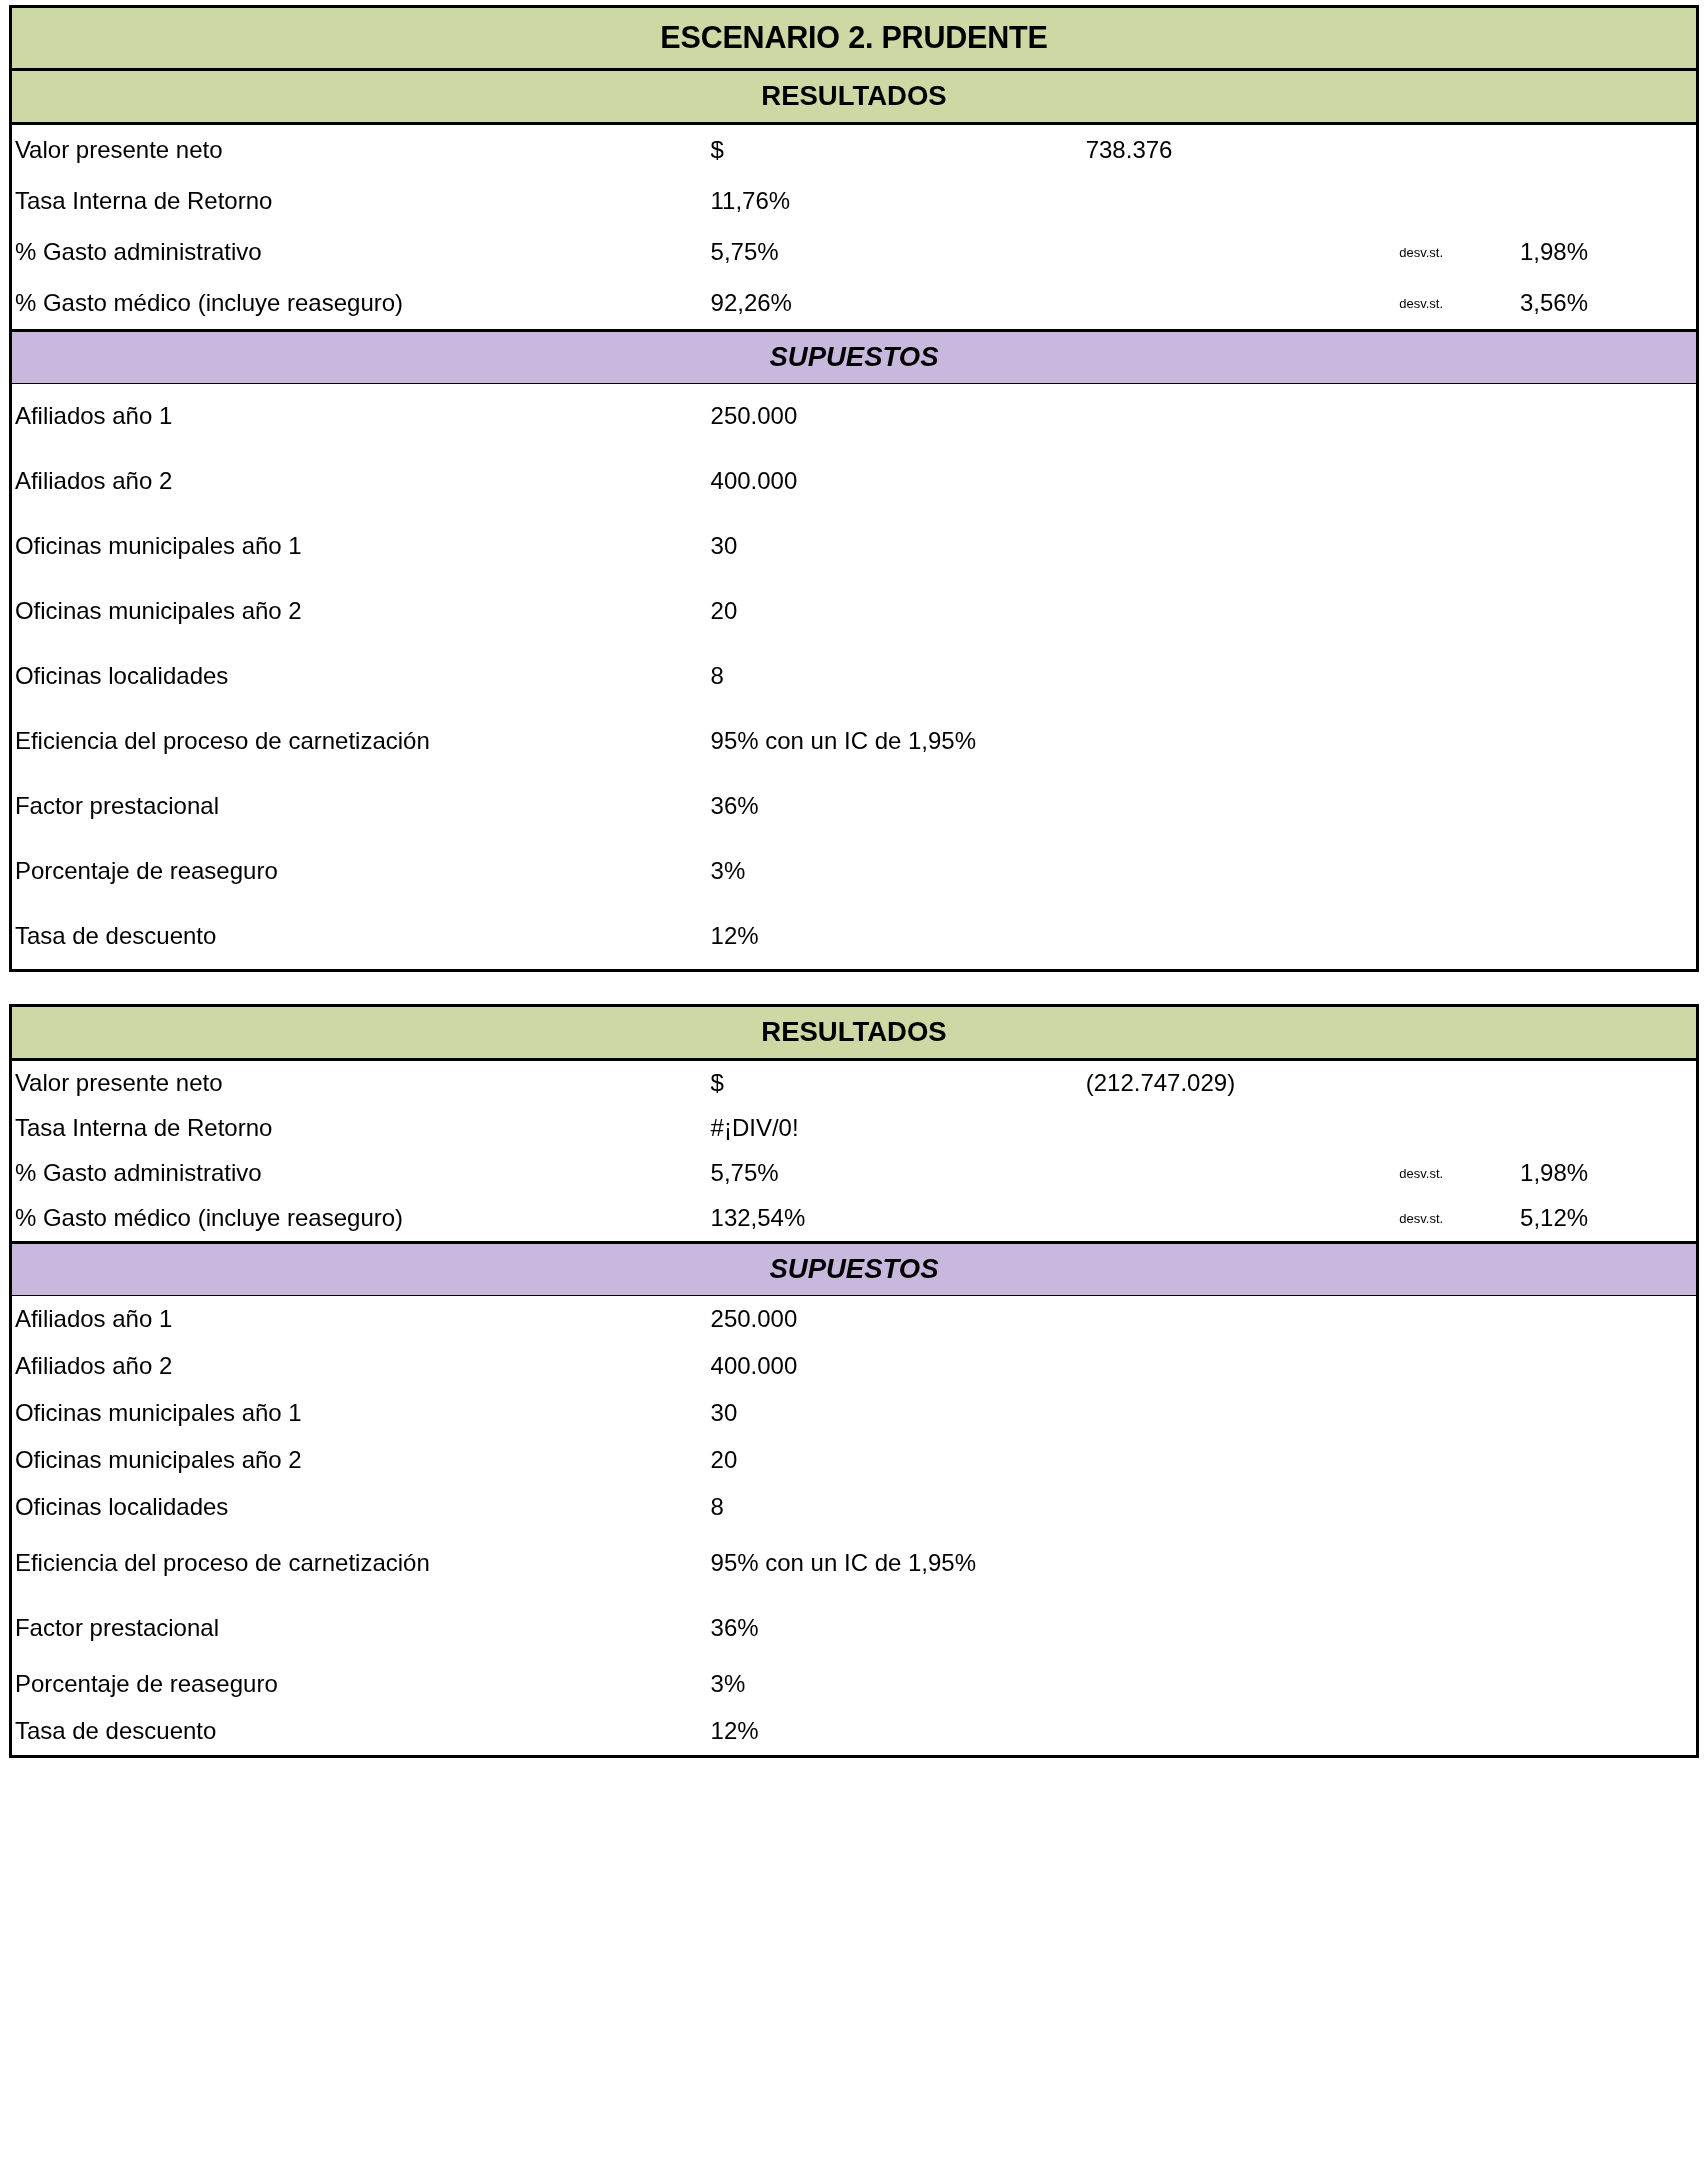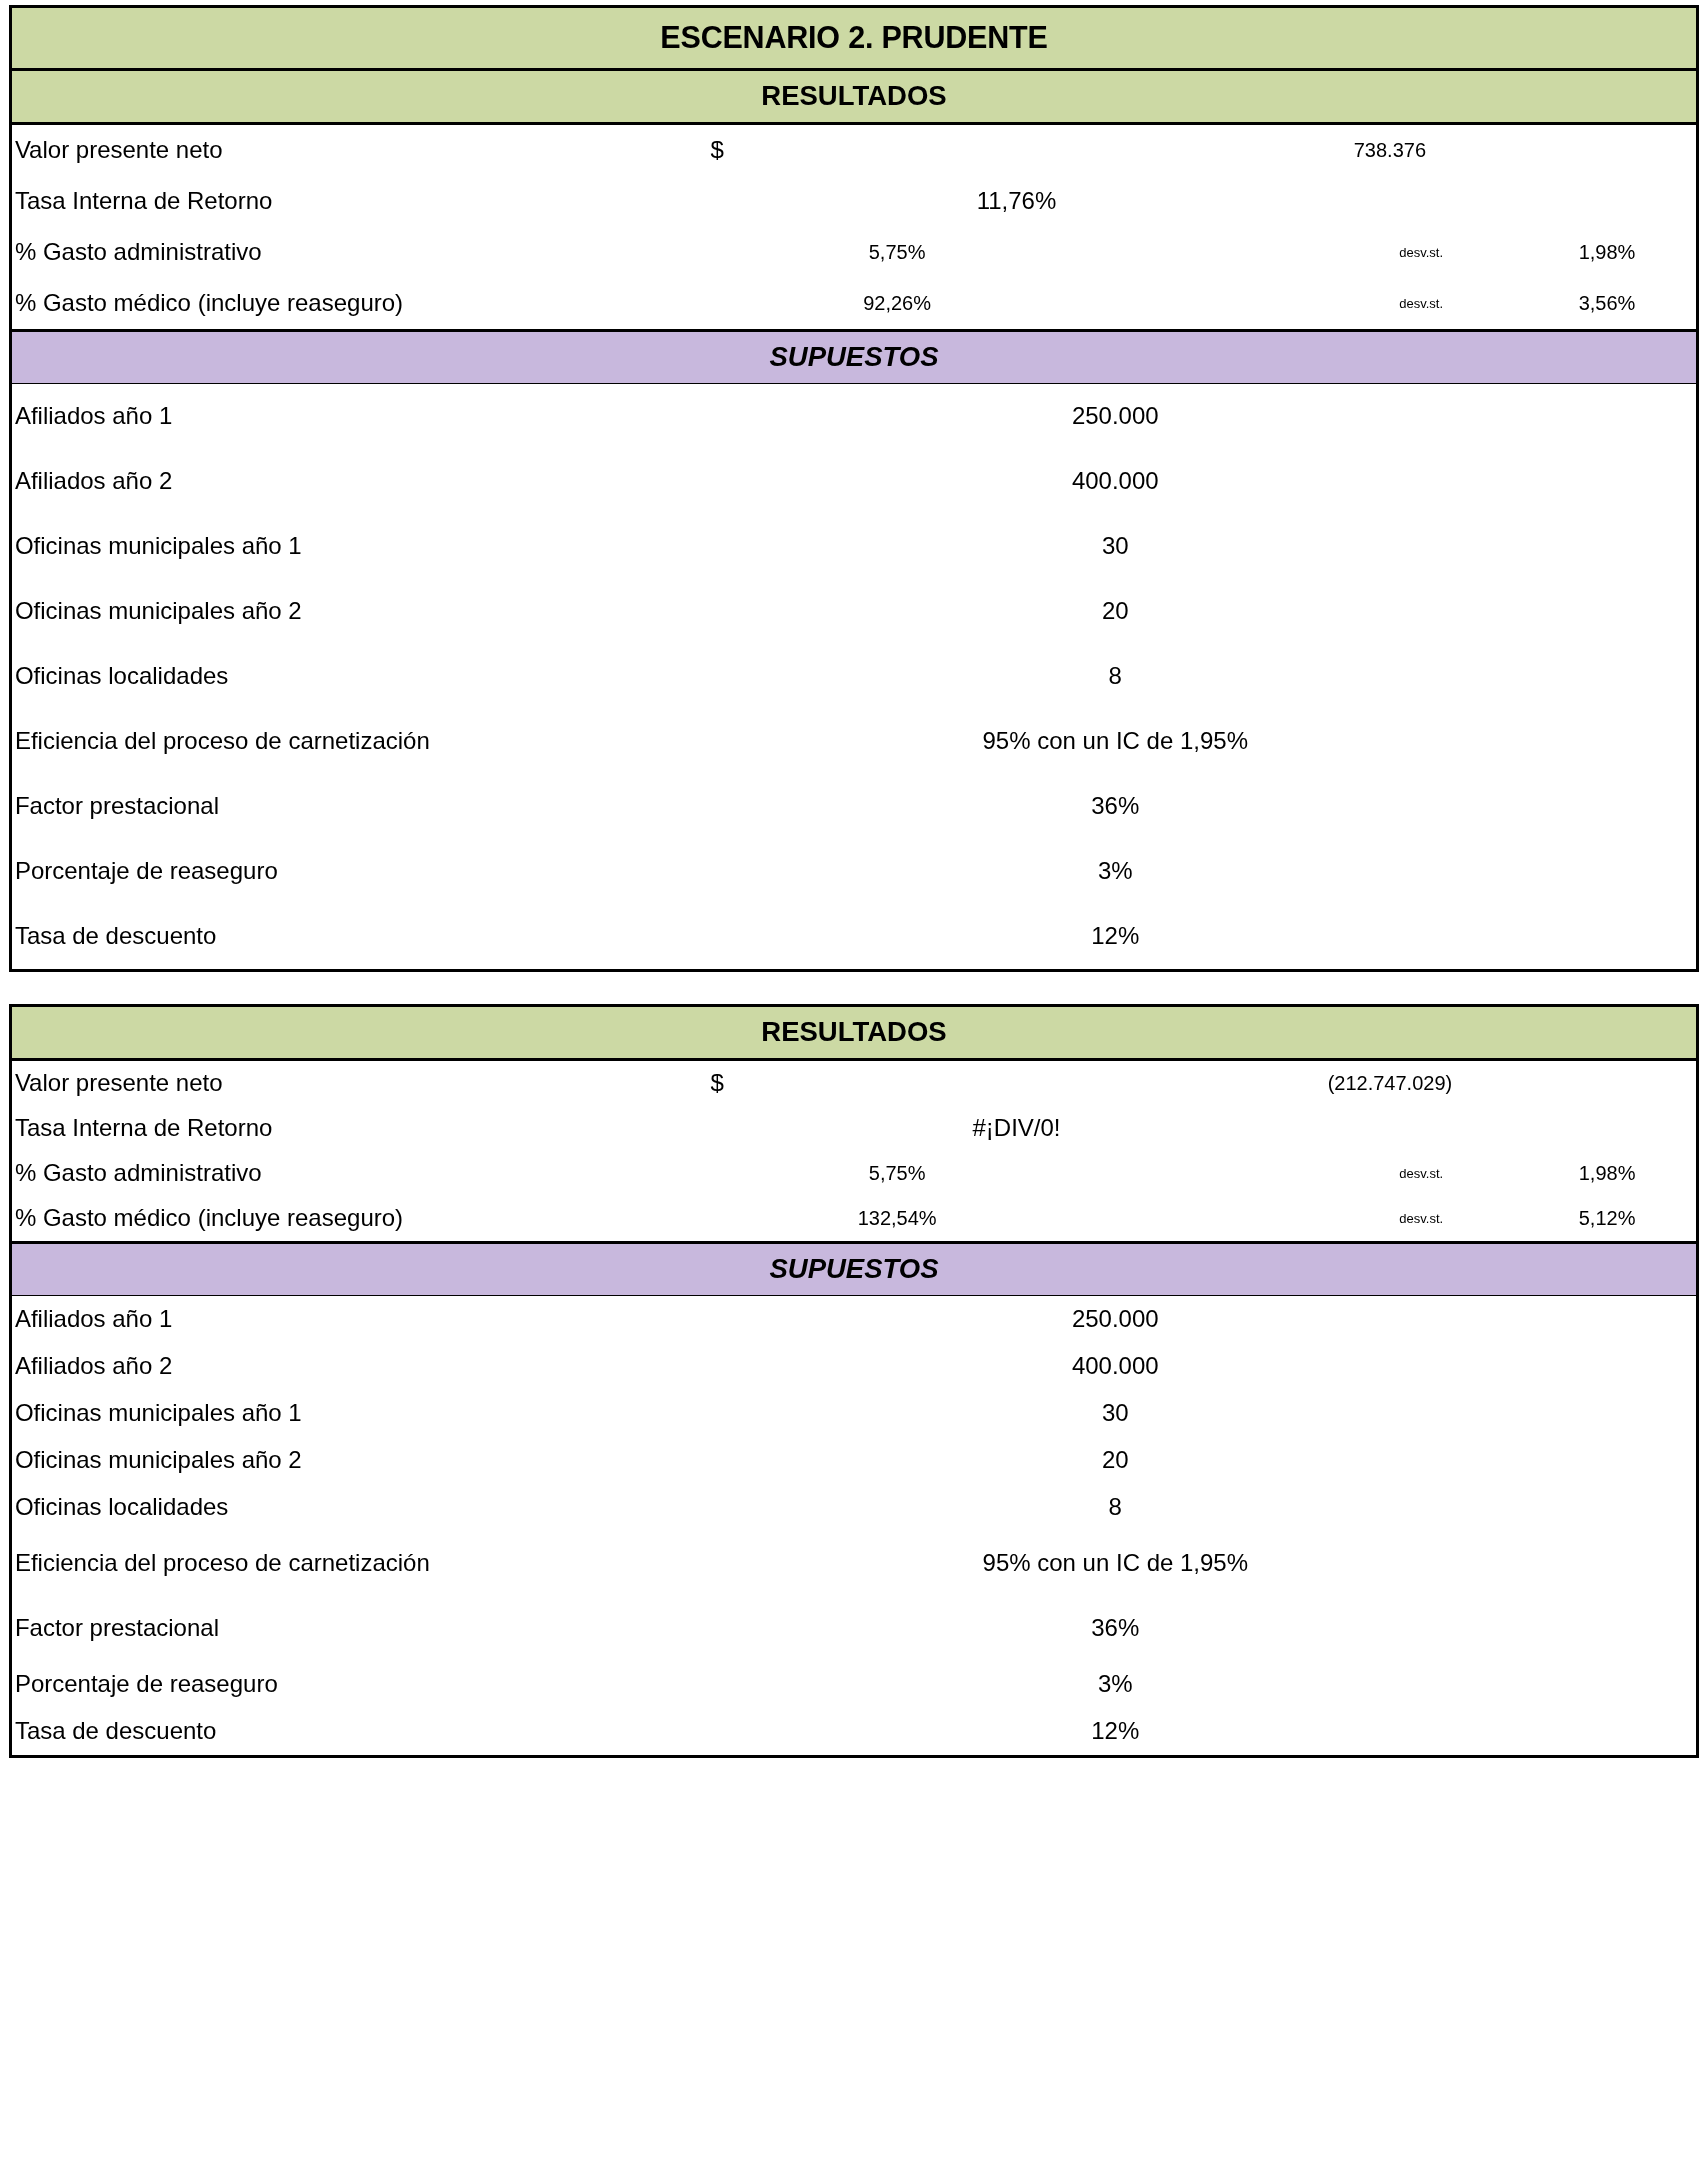--- a/index.html
+++ b/index.html
@@ -64,26 +64,26 @@
     font-style: italic;
   }
 
   .label {
     font-size: 24px;
     padding-left: 3px !important;
     white-space: nowrap;
   }
   .val-center {
     font-size: 24px;
-    text-align: center;
+    text-align: left;
     white-space: nowrap;
   }
   .val-right {
-    font-size: 20px;
-    text-align: center;
+    font-size: 24px;
+    text-align: left;
     white-space: nowrap;
     padding-right: 2px !important;
   }
   .val-left {
     font-size: 24px;
     text-align: left;
     white-space: nowrap;
   }
   .small {
     font-size: 13px;

